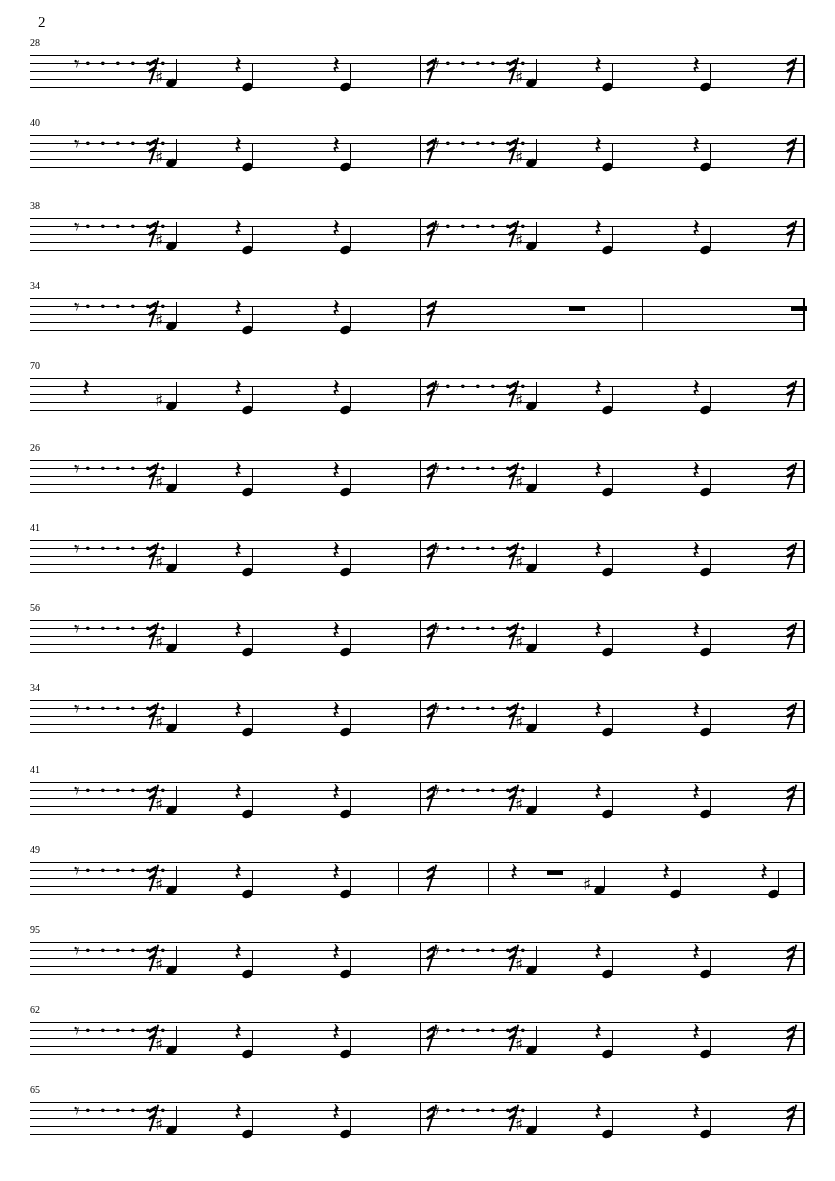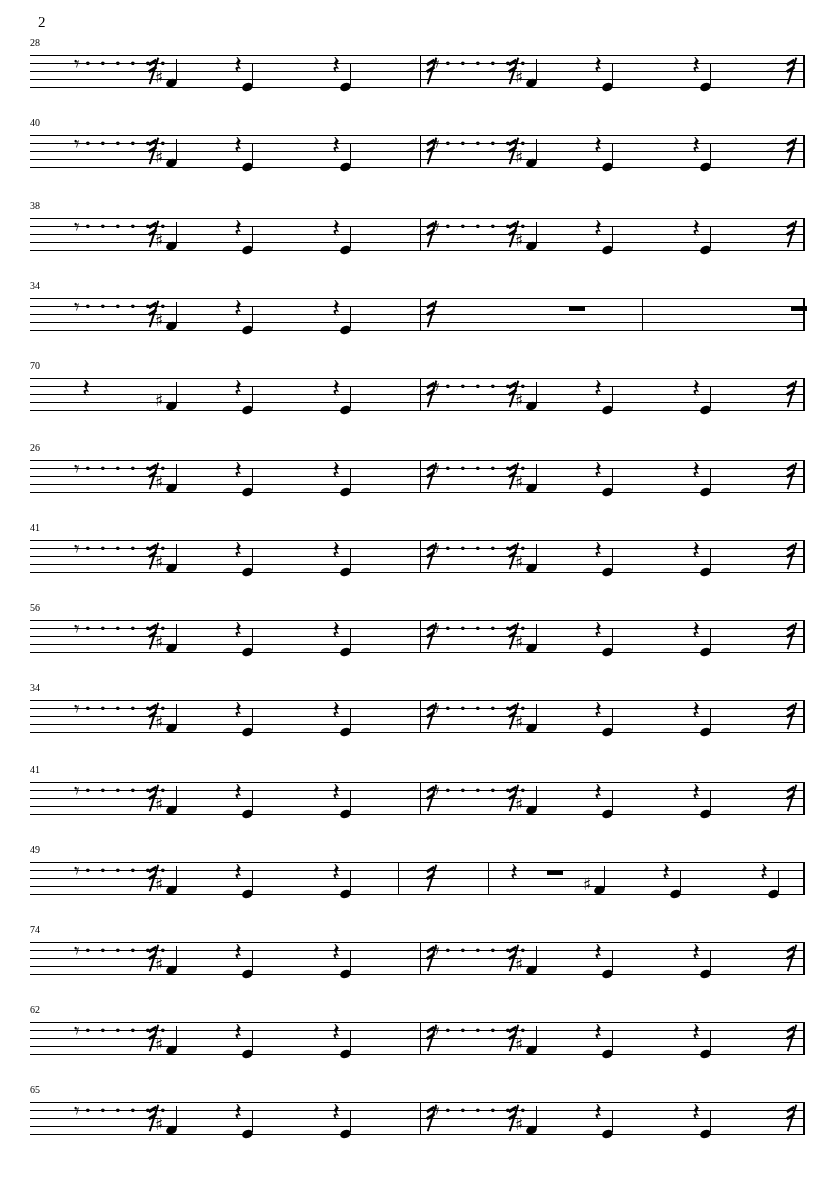--- a/index.html
+++ b/index.html
@@ -734,21 +734,21 @@
         <div class="barline end" style="left: 773px;"></div>
       </div>
       <div class="system" style="top: 942px;">
         <div class="staff">
           <div class="staff-line sl0"></div>
           <div class="staff-line sl1"></div>
           <div class="staff-line sl2"></div>
           <div class="staff-line sl3"></div>
           <div class="staff-line sl4"></div>
         </div>
-        <div class="measure-number">74</div>
+        <div class="measure-number">95</div>
         <div class="clef" style="left: 8px;"></div>
         <div class="erest" style="left: 44px;">𝄾</div>
         <div class="dots" style="left: 54px;">• • • • • •</div>
         <div class="slashgroup" style="left: 118px; top: 0px; width: 14px; height: 33px;">
           <div class="bigslash" style="left: 5px; top: 2px;"></div>
           <div class="slashmark" style="left: 0px; top: 6px;"></div>
           <div class="slashmark" style="left: 0px; top: 13px;"></div>
         </div>
         <div class="sharp" style="left: 125px; top: 14px;">♯</div>
         <div class="notehead" style="left: 136px; top: 24px;"></div>

